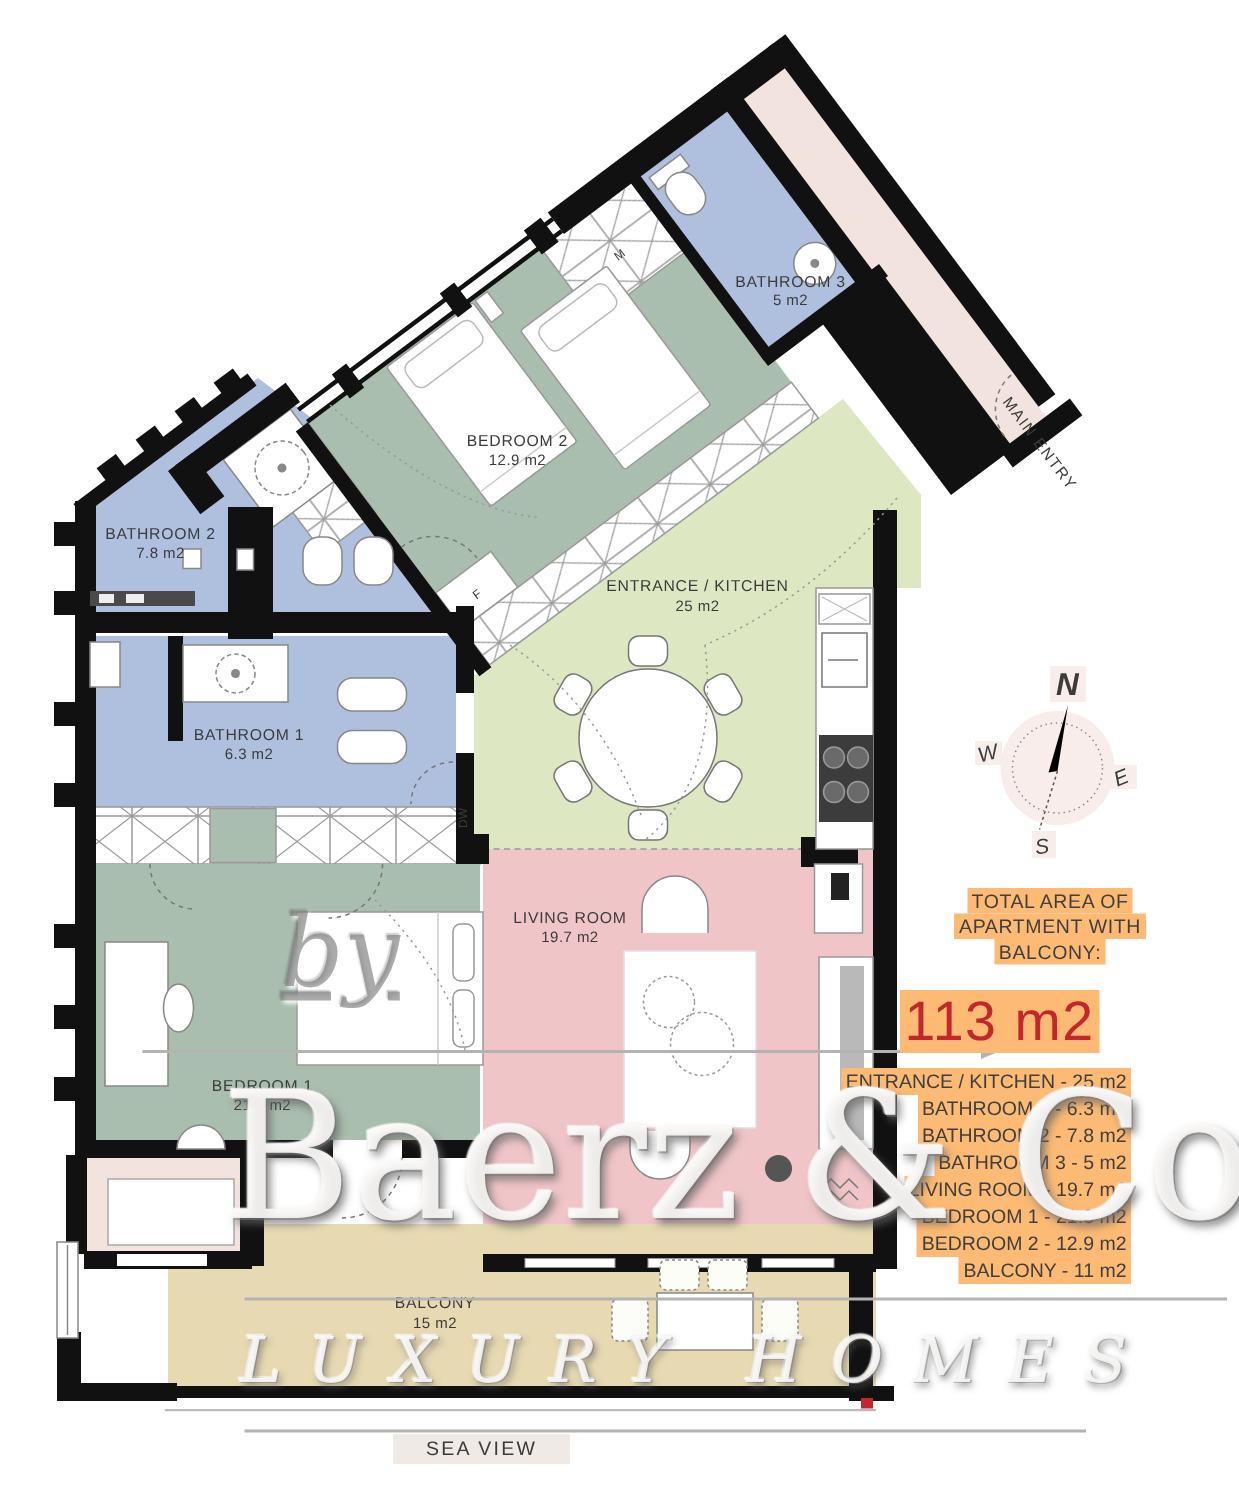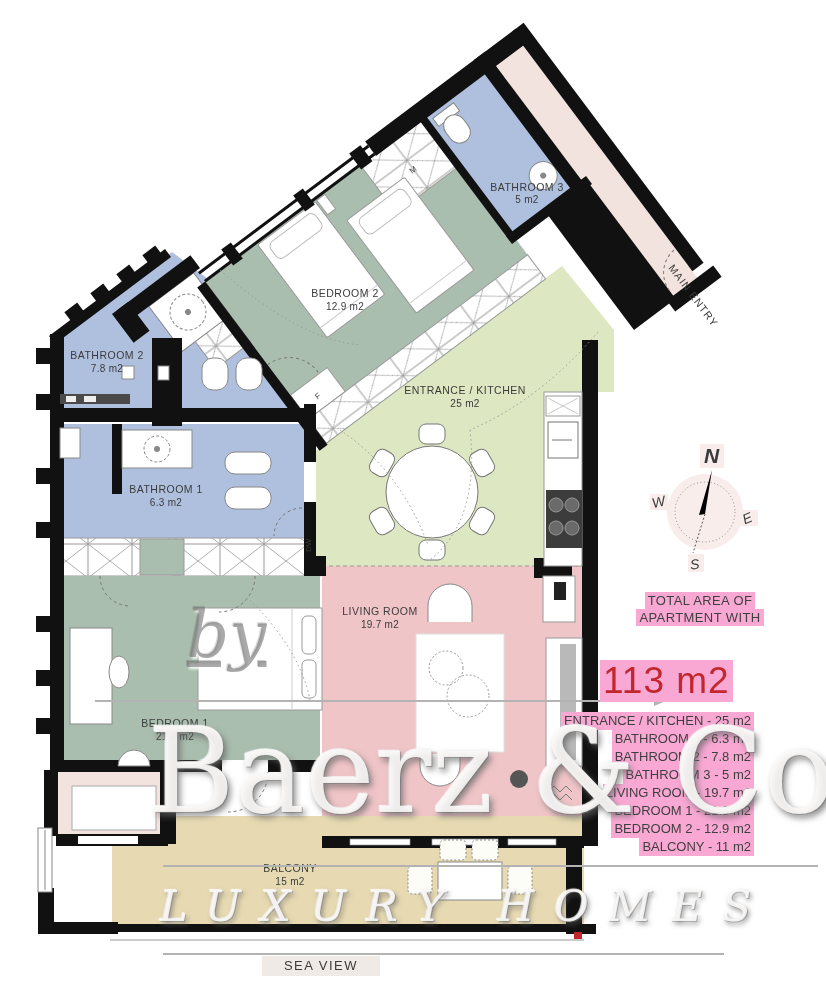--- a/index.html
+++ b/index.html
@@ -10,21 +10,21 @@
   .room-label{font-size:10.5px;letter-spacing:.5px;}
   .area-label{font-size:10px;letter-spacing:.3px;}
   .tiny-label{font-size:8px;fill:#444;}
   
   .sum-title{position:absolute;left:600px;top:592px;width:200px;text-align:center;
              font-size:13px;line-height:17px;color:#3f3f3f;letter-spacing:.4px;}
   .sum-total{position:absolute;left:600px;top:660px;width:200px;text-align:left;
              font-size:37px;color:#c1272d;letter-spacing:1px;}
   .sum-list{position:absolute;top:712px;right:72px;text-align:right;
             font-size:13px;line-height:18px;color:#3f3f3f;}
-  .hl{background:#f9a8d4;padding:0 3px;display:inline-block;}
+  .hl{background:#fdba74;padding:0 3px;display:inline-block;}
   
   .wm{pointer-events:none;white-space:nowrap;font-family:"DejaVu Serif","Liberation Serif",serif;}
   .wm-by{position:absolute;left:187px;top:596px;font-size:66px;font-style:italic;
          color:rgba(120,120,120,.62);
          text-shadow:2px 2px 3px rgba(255,255,255,.95),-1px -1px 1px rgba(90,90,90,.3);text-decoration:underline;}
   .wm-brand{position:absolute;left:148px;top:702px;font-size:118px;
          color:rgba(251,249,248,.88);
          text-shadow:3px 4px 6px rgba(100,100,100,.75),
                      -1px -1px 1px rgba(255,255,255,.95),
                       1px 1px 0 rgba(140,140,140,.55);}
@@ -286,20 +286,21 @@
     <line x1="163" y1="866" x2="818" y2="866" stroke="#b3b3b3" stroke-width="2"></line>
     <line x1="163" y1="954" x2="724" y2="954" stroke="#b3b3b3" stroke-width="2"></line>
   </g>
   <rect x="262" y="956" width="118" height="20" fill="#f0eae6"></rect>
   <text x="321" y="970" text-anchor="middle" font-size="13" letter-spacing="1.5" fill="#4a4a4a">SEA VIEW</text>
 </svg>
 
   <div class="sum-title">
     <div><span class="hl">TOTAL AREA OF</span></div>
     <div><span class="hl">APARTMENT WITH</span></div>
+    <div><span class="hl">BALCONY:</span></div>
   </div>
   <div class="sum-total">
     <span class="hl">113 m2</span>
   </div>
   <div class="sum-list">
     <div><span class="hl">ENTRANCE / KITCHEN - 25 m2</span></div>
     <div><span class="hl">BATHROOM 1 - 6.3 m2</span></div>
     <div><span class="hl">BATHROOM 2 - 7.8 m2</span></div>
     <div><span class="hl">BATHROOM 3 - 5 m2</span></div>
     <div><span class="hl">LIVING ROOM - 19.7 m2</span></div>

